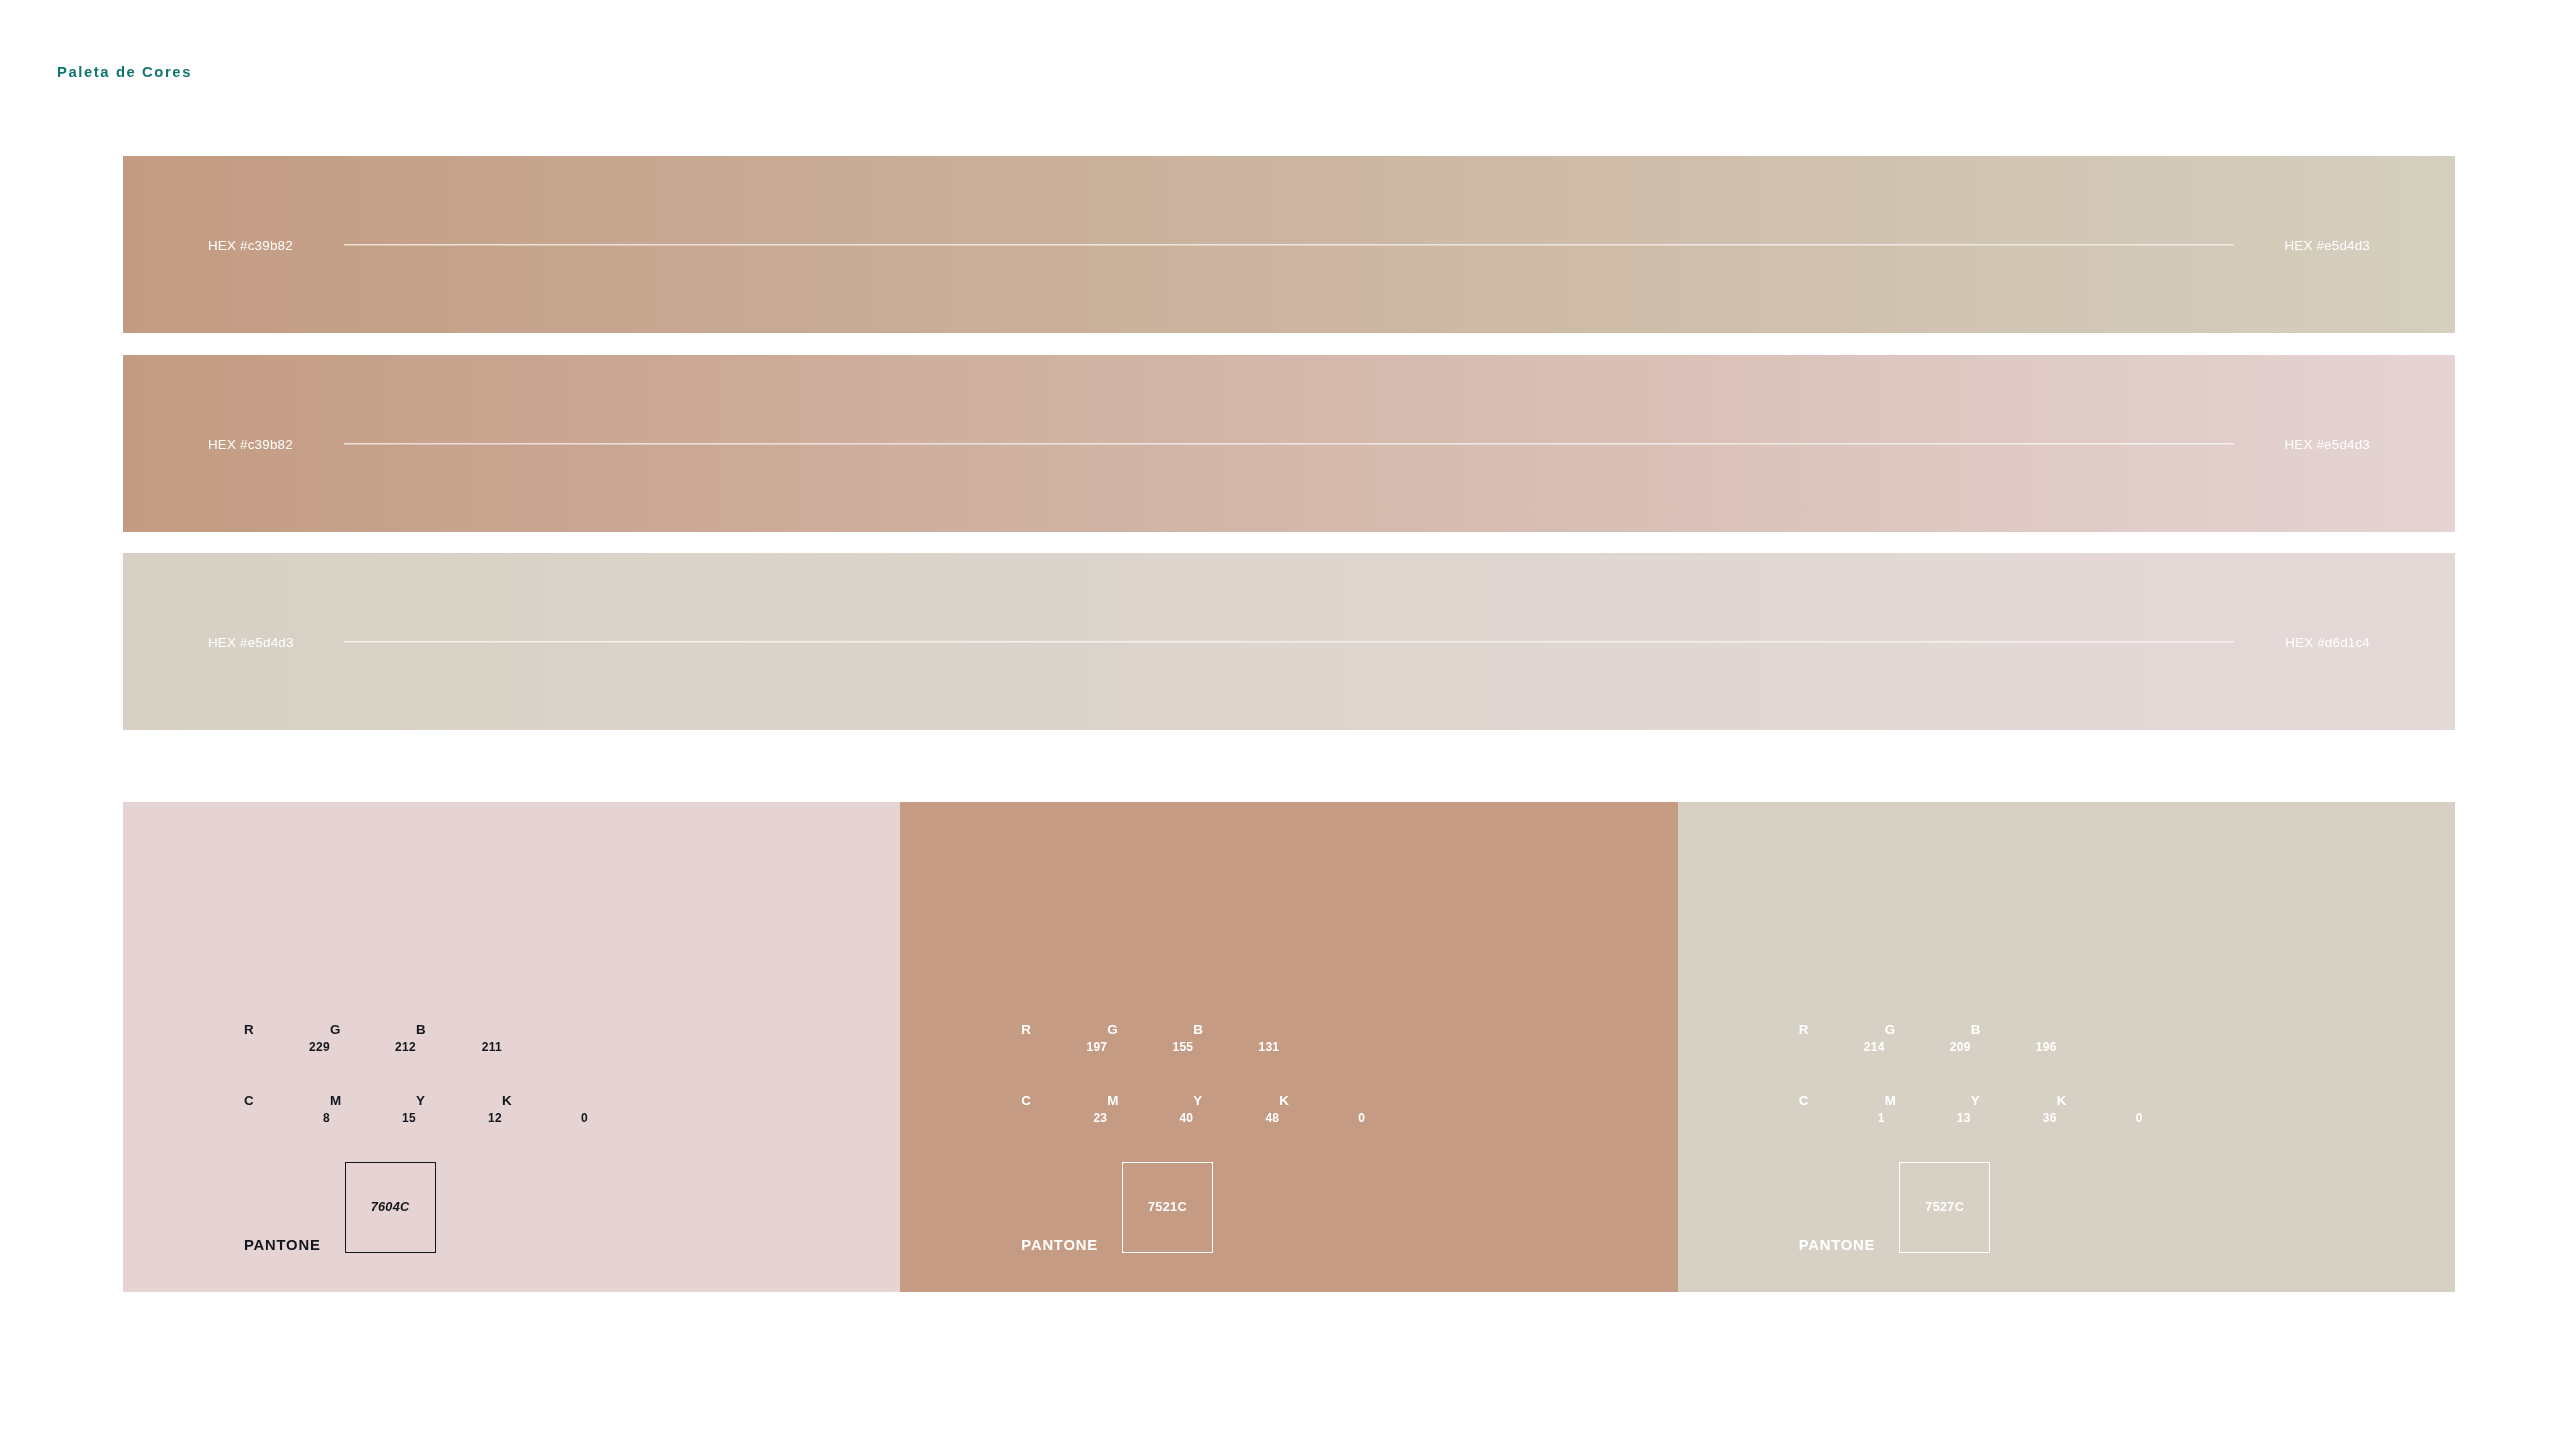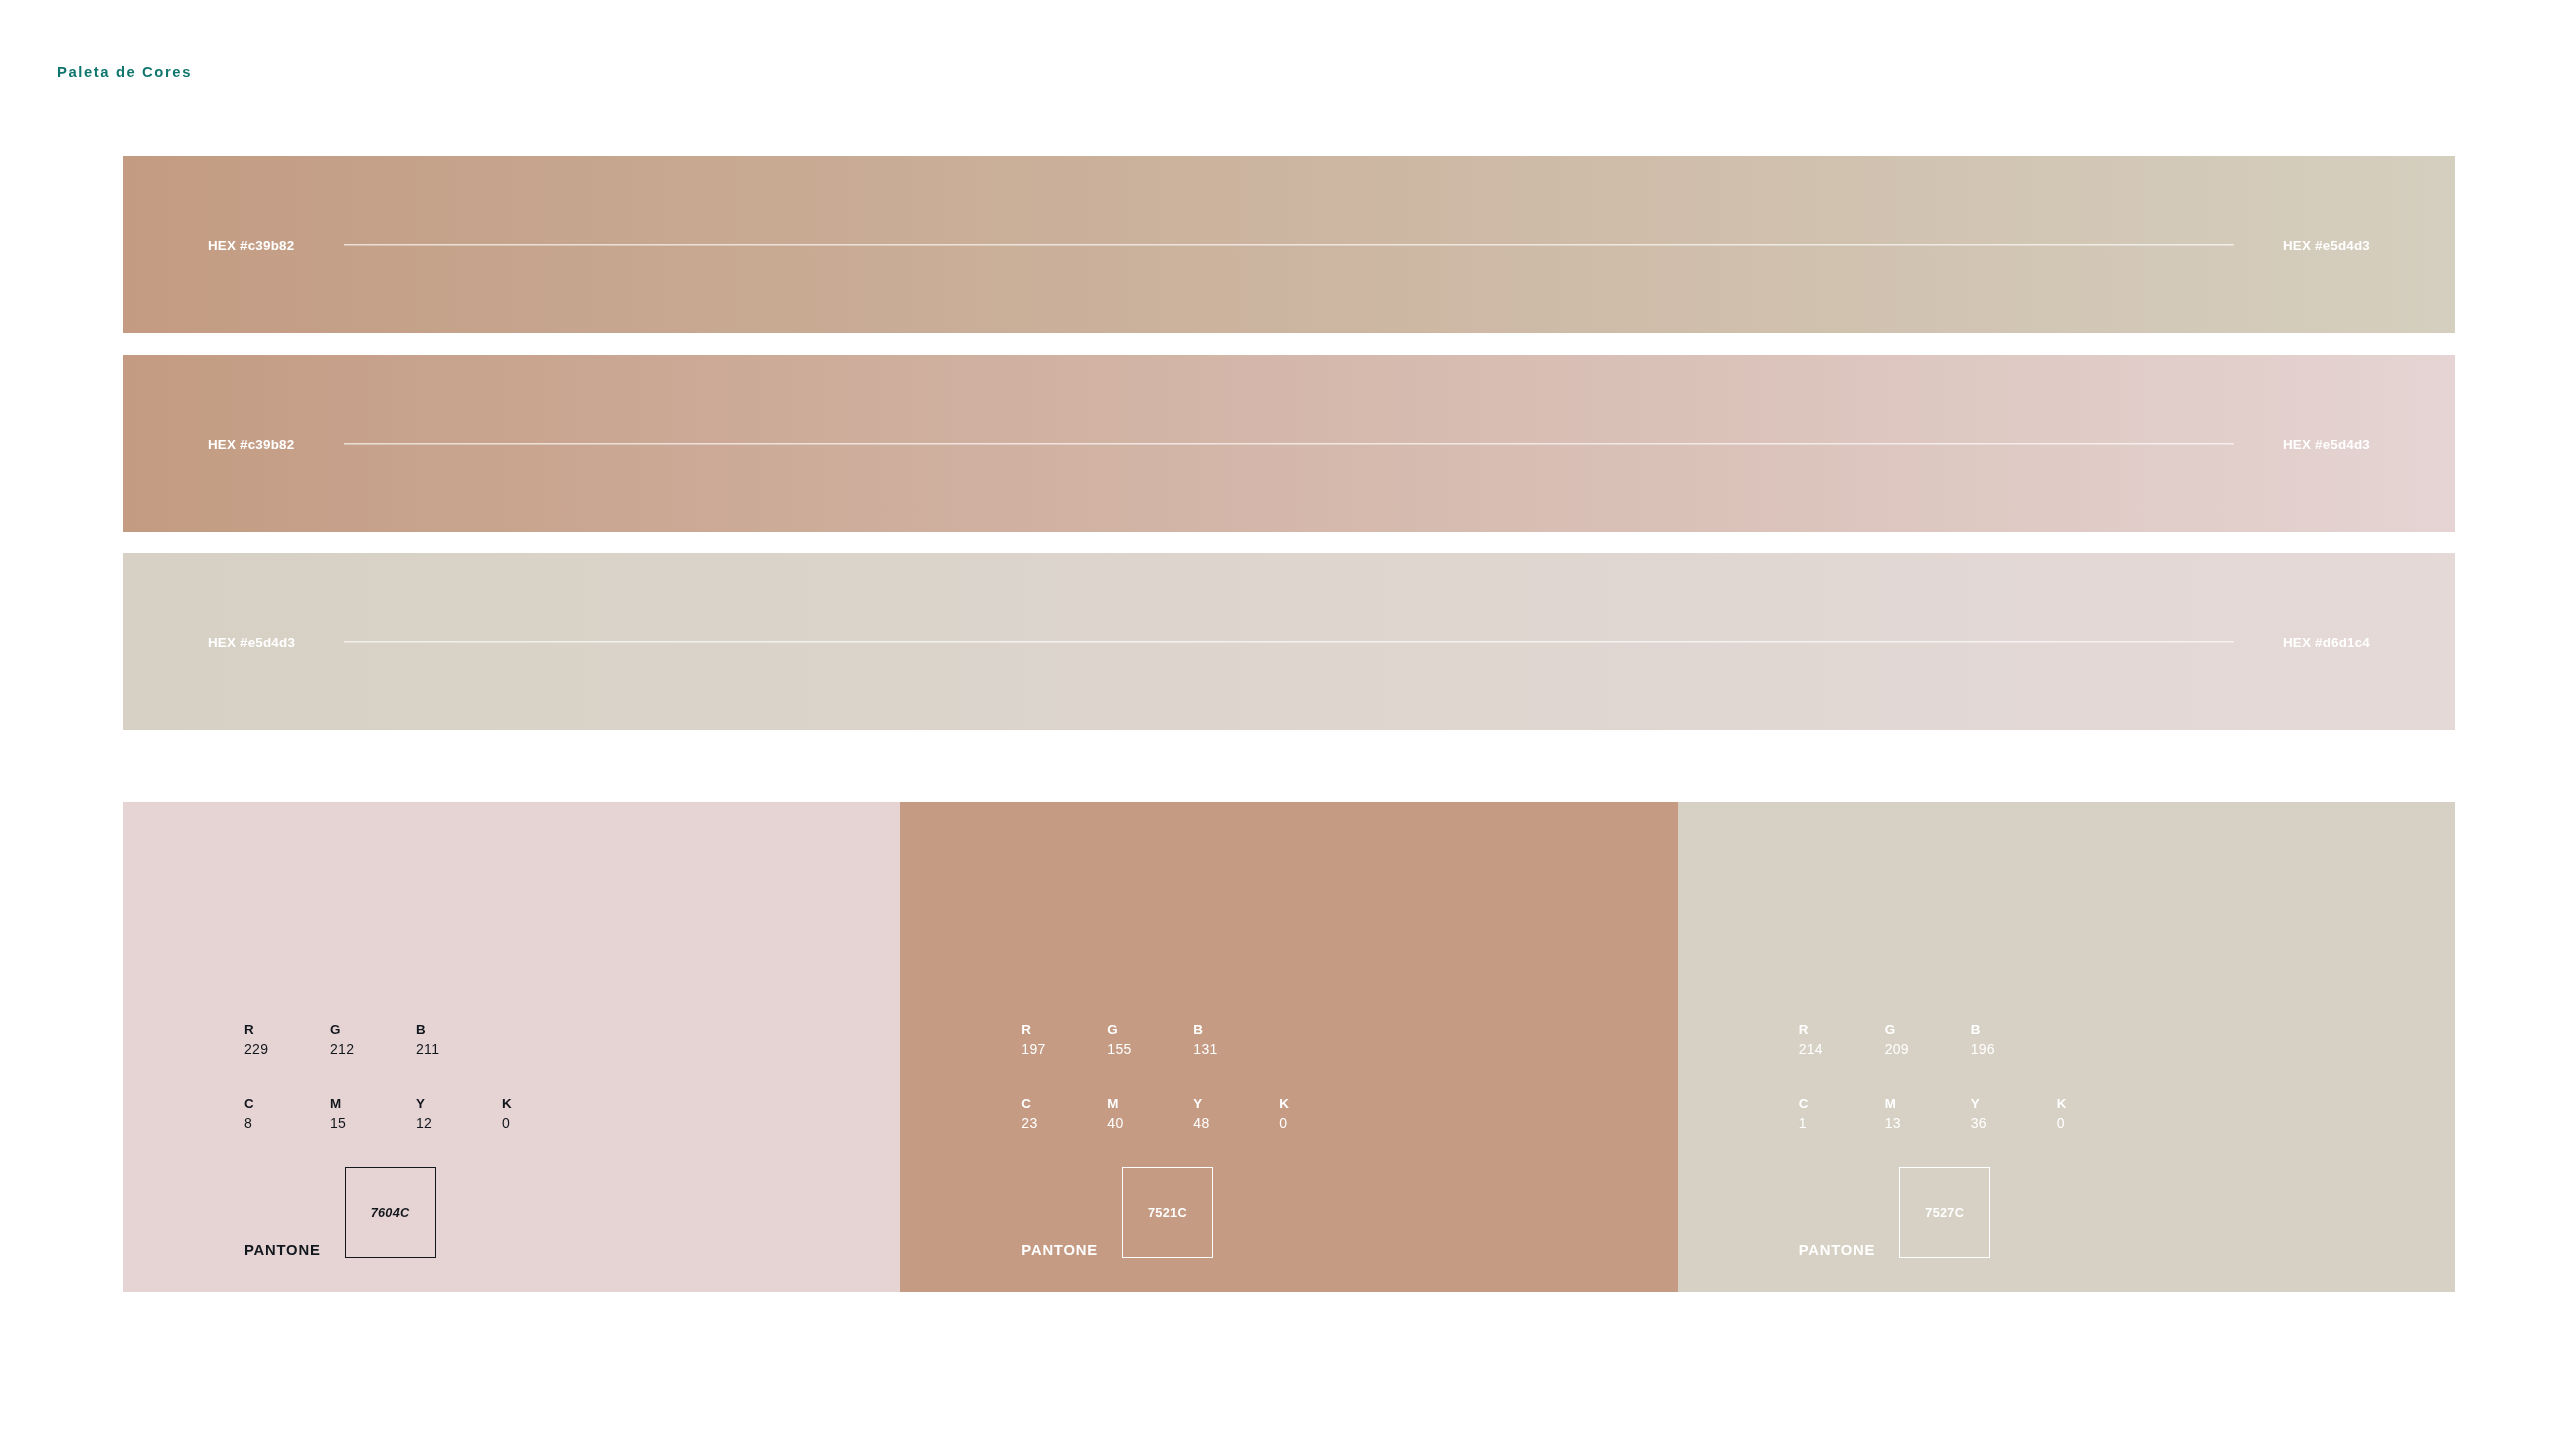--- a/index.html
+++ b/index.html
@@ -44,21 +44,21 @@
     position: relative;
     width: 100%;
     height: 100%;
   }
 
   .bar-label {
     position: absolute;
     top: 50%;
     transform: translateY(-50%);
     font-size: 13.4px;
-    font-weight: bold;
+    font-weight: normal;
     letter-spacing: 0.2px;
     color: #ffffff;
     white-space: nowrap;
   }
   .bar-label.left  { left: 85px; }
   .bar-label.right { right: 85px; }
 
   .bar-connector {
     position: absolute;
     top: 50%;
@@ -101,24 +101,25 @@
     width: 86px;
     flex: 0 0 86px;
   }
   .channel-name {
     font-size: 13.4px;
     font-weight: bold;
     letter-spacing: 0.3px;
     line-height: 1.45;
   }
   .channel-value {
-    font-size: 14px;
-    font-weight: normal;
+    font-size: 12px;
+    font-weight: bold;
     letter-spacing: 0.3px;
     line-height: 1.45;
+    text-align: right;
   }
 
   .pantone-row {
     display: flex;
     align-items: flex-end;
     margin-top: 32px;
   }
   .pantone-word {
     font-size: 14.8px;
     font-weight: bold;

